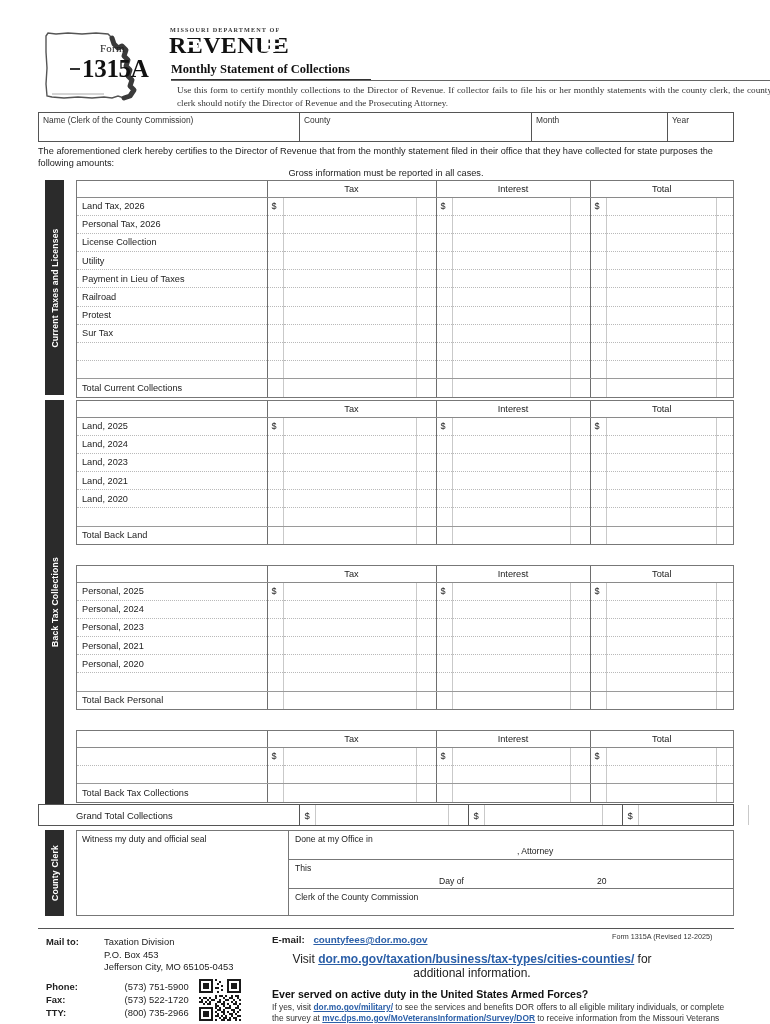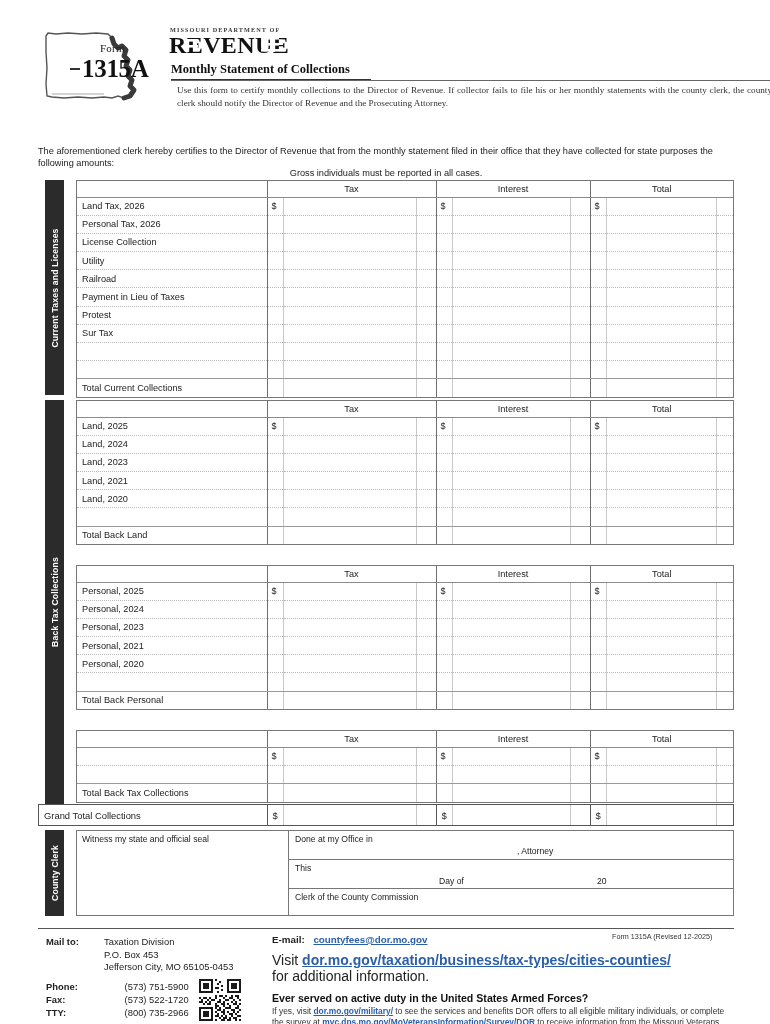--- a/index.html
+++ b/index.html
@@ -95,20 +95,21 @@
     border-bottom:1.3px solid #8a8a8a; height:16px; color:#222;
   }
   .tbl td.dollar { text-align:left; padding-left:4px; font-size:9px; }
   .tbl tr.solid td { border-bottom:1px solid #9a9a9a; }
   .tbl td.label { border-right:1.4px solid #6e6e6e; }
 
   
   .grand {
     position:absolute; left:38px; top:804px; width:696px; height:22px;
     border:1.4px solid #555;
+    padding-left:32px;
   }
   .grand table { width:100%; height:100%; border-collapse:collapse; table-layout:fixed; }
   .grand td {
     font-size:9.4px; color:#222; padding:0 0 0 5px;
     border-right:1px solid #c9c9c9; vertical-align:middle;
   }
   .grand td.heavy { border-right:1.3px solid #555; }
   .grand td.last { border-right:none; }
 
   
@@ -133,21 +134,21 @@
   .addr { position:absolute; left:104px; top:936px; font-size:9.4px; line-height:12.6px; color:#222; }
   .phones { position:absolute; left:46px; top:980px; font-size:9.4px; line-height:13.2px; color:#222; }
   .phones .k { font-weight:bold; display:inline-block; width:52px; text-align:left; }
   .phones .v { display:inline-block; margin-left:24px; }
 
   .qr { position:absolute; left:199px; top:979px; width:42px; height:42px; }
 
   .rfoot { position:absolute; left:272px; top:934px; width:400px; }
   .rf-email { font-size:9.8px; font-weight:bold; color:#222; }
   .lnk { color:#2b5fa8; text-decoration:underline; font-weight:bold; }
-  .rf-visit { margin-top:7px; font-size:14px; color:#222; }
+  .rf-visit { margin-top:7px; font-size:12px; color:#222;text-align:center; }
   .rf-head { margin-top:8px; font-size:10.6px; font-weight:bold; color:#111; }
   .rf-body { margin-top:2px; font-size:8.4px; line-height:10.8px; color:#333; width:466px; }
   .revid { position:absolute; left:612px; top:932px; font-size:7.2px; color:#333; }
 </style>
 </head>
 <body>
 
 <div class="page">
 
   <div class="header">
@@ -169,23 +170,37 @@
       <rect x="92" y="9" width="18" height="2.6" fill="#fff"></rect>
       <rect x="92" y="15" width="18" height="2.6" fill="#fff"></rect>
     </svg>
 
     <div class="title-main">Monthly Statement of Collections</div>
     <div class="title-rule"></div>
     <div class="instr-rule"></div>
     <div class="instr">Use this form to certify monthly collections to the Director of Revenue. If collector fails to file his or her monthly statements with the county clerk, the county clerk should notify the Director of Revenue and the Prosecuting Attorney.</div>
   </div>
 
+  <div class="idrow">
+    <div class="idcell" style="width:261px;">
+      <div class="lbl">Name (Clerk of the County Commission)</div>
+    </div>
+    <div class="idcell" style="width:232px;">
+      <div class="lbl">County</div>
+    </div>
+    <div class="idcell" style="width:136px;">
+      <div class="lbl">Month</div>
+    </div>
+    <div class="idcell" style="width:65px;">
+      <div class="lbl">Year</div>
+    </div>
+  </div>
 
   <div class="certify">The aforementioned clerk hereby certifies to the Director of Revenue that from the monthly statement filed in their office that they have collected for state purposes the following amounts:</div>
-  <div class="gross">Gross individuals must be reported in all cases.</div>
+  <div class="gross">Gross information must be reported in all cases.</div>
 
   <div class="sidebar" style="left:45px; top:180px; height:215px;">
     <span>Current Taxes and Licenses</span>
   </div>
   <div class="sidebar" style="left:45px; top:400px; height:404px;">
     <span>Back Tax Collections</span>
   </div>
   <div class="sidebar" style="left:45px; top:830px; height:86px;">
     <span>County Clerk</span>
   </div>
@@ -253,33 +268,33 @@
             <td></td>
             <td class="heavy"></td>
             <td></td>
             <td></td>
             <td class="heavy"></td>
             <td></td>
             <td></td>
             <td class="last"></td>
           </tr>
       <tr>
+            <td class="label">Payment in Lieu of Taxes</td>
+            <td></td>
+            <td></td>
+            <td class="heavy"></td>
+            <td></td>
+            <td></td>
+            <td class="heavy"></td>
+            <td></td>
+            <td></td>
+            <td class="last"></td>
+          </tr>
+      <tr>
             <td class="label">Railroad</td>
-            <td></td>
-            <td></td>
-            <td class="heavy"></td>
-            <td></td>
-            <td></td>
-            <td class="heavy"></td>
-            <td></td>
-            <td></td>
-            <td class="last"></td>
-          </tr>
-      <tr>
-            <td class="label">Payment in Lieu of Taxes</td>
             <td></td>
             <td></td>
             <td class="heavy"></td>
             <td></td>
             <td></td>
             <td class="heavy"></td>
             <td></td>
             <td></td>
             <td class="last"></td>
           </tr>
@@ -652,21 +667,21 @@
         <td>$</td>
         <td></td>
         <td class="last"></td>
       </tr>
     </tbody>
       </table>
   </div>
 
   <div class="clerkbox">
     <div class="clerk-left">
-      <span>Witness my state and official seal</span>
+      <span>Witness my duty and official seal</span>
     </div>
     <div class="clerk-right">
       <div class="cr-row" style="height:29px;">
         <span>Done at my Office in</span>
         <span class="cr-inline" style="left:228px; top:15px;">, Attorney</span>
       </div>
       <div class="cr-row" style="height:29px;">
         <span>This</span>
         <span class="cr-inline" style="left:150px; top:16px;">Day of</span>
         <span class="cr-inline" style="left:308px; top:16px;">20</span>

